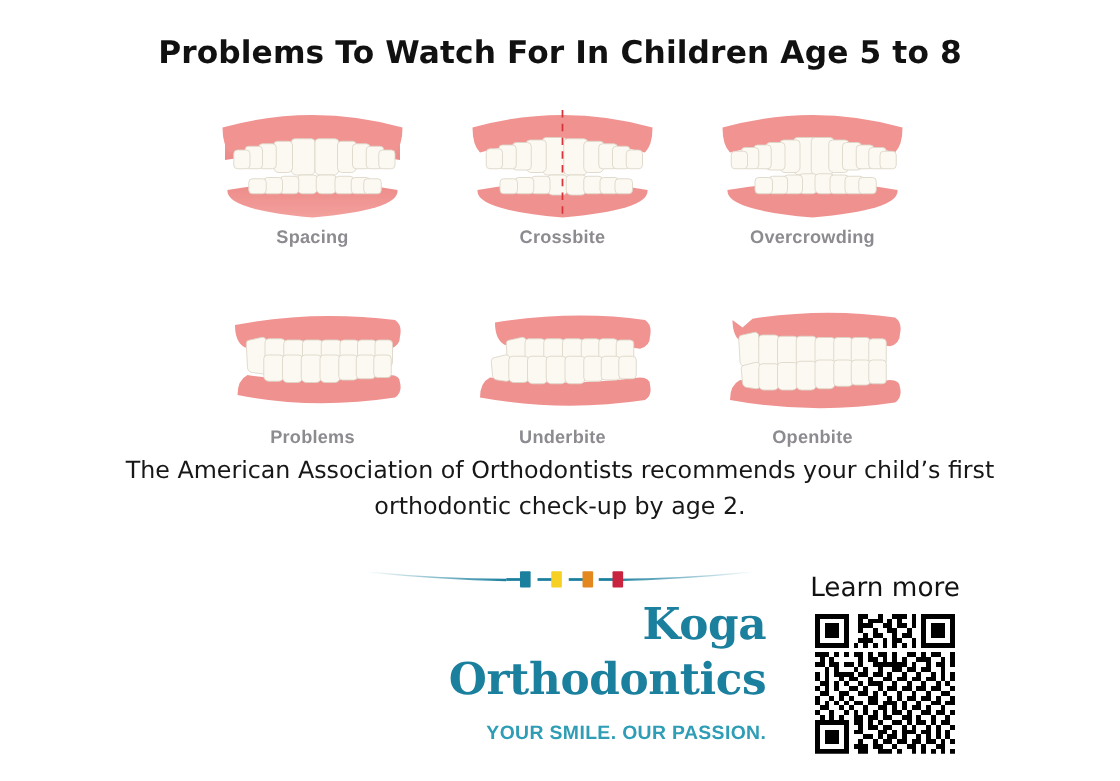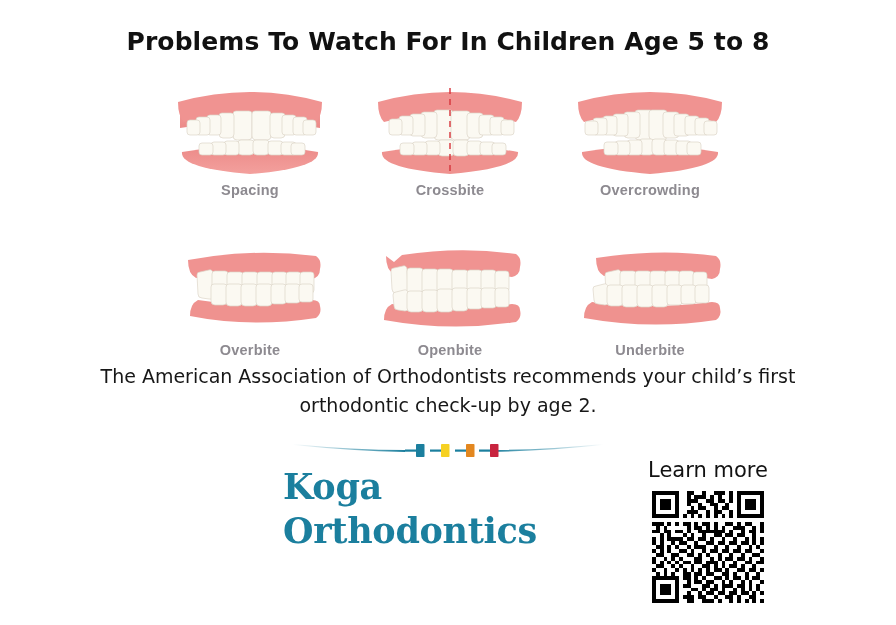--- a/index.html
+++ b/index.html
@@ -28,21 +28,21 @@
   }
 
   
   .para{
     position:absolute;left:98px;top:362px;width:700px;text-align:center;
     font-size:19px;line-height:29px;color:#171717;
     font-family:"DejaVu Sans", sans-serif;
   }
 
   
-  .logo{position:absolute;left:283px;top:437px;width:330px;text-align:left;}
+  .logo{position:absolute;left:283px;top:450px;width:330px;text-align:right;}
   .logo-mark{width:330px;height:26px;display:block;}
   .logo-name{
     font-family:"DejaVu Serif", serif;font-weight:bold;
     font-size:35px;color:#1b7f9e;letter-spacing:-.3px;line-height:44px;
     margin-top:2px;
   }
   .logo-tag{
     font-size:15.5px;font-weight:bold;color:#2e9db5;letter-spacing:.3px;
     margin-top:12px;
   }
@@ -198,21 +198,50 @@
               <path d="M44 42 h10 a3 3 0 0 1 3 3 v14 a4 4 0 0 1 -4 4 h-8 a4 4 0 0 1 -4 -4 v-14 a3 3 0 0 1 3 -3 z"></path>
               <path d="M59 42 h10 a3 3 0 0 1 3 3 v15 a4 4 0 0 1 -4 4 h-8 a4 4 0 0 1 -4 -4 v-15 a3 3 0 0 1 3 -3 z"></path>
               <path d="M74 42 h10 a3 3 0 0 1 3 3 v15 a4 4 0 0 1 -4 4 h-8 a4 4 0 0 1 -4 -4 v-15 a3 3 0 0 1 3 -3 z"></path>
               <path d="M89 42 h10 a3 3 0 0 1 3 3 v15 a4 4 0 0 1 -4 4 h-8 a4 4 0 0 1 -4 -4 v-15 a3 3 0 0 1 3 -3 z"></path>
               <path d="M104 42 h9 a3 3 0 0 1 3 3 v14 a3 3 0 0 1 -3 3 h-9 a3 3 0 0 1 -3 -3 v-14 a3 3 0 0 1 3 -3 z"></path>
               <path d="M118 42 h9 a3 3 0 0 1 3 3 v13 a3 3 0 0 1 -3 3 h-9 a3 3 0 0 1 -3 -3 v-13 a3 3 0 0 1 3 -3 z"></path>
               <path d="M132 42 h8 a3 3 0 0 1 3 3 v12 a3 3 0 0 1 -3 3 h-8 a3 3 0 0 1 -3 -3 v-12 a3 3 0 0 1 3 -3 z"></path>
             </g>
           </svg>
         </div>
-        <div class="cell-label">Overbite</div>
+        <div class="cell-label">Problems</div>
+      </div>
+
+      <div class="cell">
+        <div class="art">
+          <svg viewBox="0 0 160 98" width="160" height="98">
+            <path d="M26 16 Q90 6 146 14 Q152 18 150 27 Q150 35 142 37 Q88 28 34 34 Q26 30 26 16 Z" fill="#f09391"></path>
+            <path d="M14 76 Q80 88 146 78 Q152 74 150 66 Q150 60 142 60 Q78 68 22 60 Q14 64 14 76 Z" fill="#ef928f"></path>
+            <g fill="#fbf9f2" stroke="#ddd6c8" stroke-width="0.7">
+              <path d="M38 30 l9 -2 a3 3 0 0 1 4 3 l1 20 a4 4 0 0 1 -5 4 l-7 -1 a4 4 0 0 1 -4 -4 l-1 -17 a3 3 0 0 1 3 -3 z"></path>
+              <path d="M53 29 h10 a3 3 0 0 1 3 3 v21 a4 4 0 0 1 -4 4 h-8 a4 4 0 0 1 -4 -4 v-21 a3 3 0 0 1 3 -3 z"></path>
+              <path d="M68 29 h10 a3 3 0 0 1 3 3 v20 a4 4 0 0 1 -4 4 h-8 a4 4 0 0 1 -4 -4 v-20 a3 3 0 0 1 3 -3 z"></path>
+              <path d="M83 29 h10 a3 3 0 0 1 3 3 v19 a4 4 0 0 1 -4 4 h-8 a4 4 0 0 1 -4 -4 v-19 a3 3 0 0 1 3 -3 z"></path>
+              <path d="M98 29 h9 a3 3 0 0 1 3 3 v18 a3 3 0 0 1 -3 3 h-9 a3 3 0 0 1 -3 -3 v-18 a3 3 0 0 1 3 -3 z"></path>
+              <path d="M112 29 h9 a3 3 0 0 1 3 3 v17 a3 3 0 0 1 -3 3 h-9 a3 3 0 0 1 -3 -3 v-17 a3 3 0 0 1 3 -3 z"></path>
+              <path d="M126 30 h8 a3 3 0 0 1 3 3 v15 a3 3 0 0 1 -3 3 h-8 a3 3 0 0 1 -3 -3 v-15 a3 3 0 0 1 3 -3 z"></path>
+            </g>
+            <g fill="#fbf9f2" stroke="#ddd6c8" stroke-width="0.7">
+              <path d="M26 44 l8 -2 a3 3 0 0 1 4 3 l1 14 a4 4 0 0 1 -4 4 l-7 -1 a4 4 0 0 1 -4 -4 l-1 -11 a3 3 0 0 1 3 -3 z"></path>
+              <path d="M40 43 h10 a3 3 0 0 1 3 3 v14 a4 4 0 0 1 -4 4 h-8 a4 4 0 0 1 -4 -4 v-14 a3 3 0 0 1 3 -3 z"></path>
+              <path d="M55 43 h10 a3 3 0 0 1 3 3 v15 a4 4 0 0 1 -4 4 h-8 a4 4 0 0 1 -4 -4 v-15 a3 3 0 0 1 3 -3 z"></path>
+              <path d="M70 43 h10 a3 3 0 0 1 3 3 v15 a4 4 0 0 1 -4 4 h-8 a4 4 0 0 1 -4 -4 v-15 a3 3 0 0 1 3 -3 z"></path>
+              <path d="M85 43 h10 a3 3 0 0 1 3 3 v15 a4 4 0 0 1 -4 4 h-8 a4 4 0 0 1 -4 -4 v-15 a3 3 0 0 1 3 -3 z"></path>
+              <path d="M100 43 h9 a3 3 0 0 1 3 3 v14 a3 3 0 0 1 -3 3 h-9 a3 3 0 0 1 -3 -3 v-14 a3 3 0 0 1 3 -3 z"></path>
+              <path d="M114 43 h9 a3 3 0 0 1 3 3 v13 a3 3 0 0 1 -3 3 h-9 a3 3 0 0 1 -3 -3 v-13 a3 3 0 0 1 3 -3 z"></path>
+              <path d="M128 43 h8 a3 3 0 0 1 3 3 v12 a3 3 0 0 1 -3 3 h-8 a3 3 0 0 1 -3 -3 v-12 a3 3 0 0 1 3 -3 z"></path>
+            </g>
+          </svg>
+        </div>
+        <div class="cell-label">Underbite</div>
       </div>
 
       <div class="cell">
         <div class="art">
           <svg viewBox="0 0 160 98" width="160" height="98">
             <path d="M16 14 l8 6 l8 -7 Q90 4 146 12 Q152 16 150 25 Q150 33 142 35 Q86 26 24 32 Q16 28 16 14 Z" fill="#f09391"></path>
             <path d="M14 78 Q80 90 146 80 Q152 76 150 68 Q150 62 142 62 Q78 70 22 62 Q14 66 14 78 Z" fill="#ef928f"></path>
             <g fill="#fbf9f2" stroke="#ddd6c8" stroke-width="0.7">
               <path d="M24 26 l9 -2 a3 3 0 0 1 4 3 l1 21 a4 4 0 0 1 -5 4 l-7 -1 a4 4 0 0 1 -4 -4 l-1 -18 a3 3 0 0 1 3 -3 z"></path>
               <path d="M40 26 h10 a3 3 0 0 1 3 3 v22 a4 4 0 0 1 -4 4 h-8 a4 4 0 0 1 -4 -4 v-22 a3 3 0 0 1 3 -3 z"></path>
@@ -229,49 +258,20 @@
               <path d="M55 48 h10 a3 3 0 0 1 3 3 v15 a4 4 0 0 1 -4 4 h-8 a4 4 0 0 1 -4 -4 v-15 a3 3 0 0 1 3 -3 z"></path>
               <path d="M70 47 h10 a3 3 0 0 1 3 3 v16 a4 4 0 0 1 -4 4 h-8 a4 4 0 0 1 -4 -4 v-16 a3 3 0 0 1 3 -3 z"></path>
               <path d="M85 46 h10 a3 3 0 0 1 3 3 v16 a4 4 0 0 1 -4 4 h-8 a4 4 0 0 1 -4 -4 v-16 a3 3 0 0 1 3 -3 z"></path>
               <path d="M100 46 h9 a3 3 0 0 1 3 3 v15 a3 3 0 0 1 -3 3 h-9 a3 3 0 0 1 -3 -3 v-15 a3 3 0 0 1 3 -3 z"></path>
               <path d="M114 46 h9 a3 3 0 0 1 3 3 v14 a3 3 0 0 1 -3 3 h-9 a3 3 0 0 1 -3 -3 v-14 a3 3 0 0 1 3 -3 z"></path>
               <path d="M128 46 h8 a3 3 0 0 1 3 3 v13 a3 3 0 0 1 -3 3 h-8 a3 3 0 0 1 -3 -3 v-13 a3 3 0 0 1 3 -3 z"></path>
             </g>
           </svg>
         </div>
         <div class="cell-label">Openbite</div>
-      </div>
-
-      <div class="cell">
-        <div class="art">
-          <svg viewBox="0 0 160 98" width="160" height="98">
-            <path d="M26 16 Q90 6 146 14 Q152 18 150 27 Q150 35 142 37 Q88 28 34 34 Q26 30 26 16 Z" fill="#f09391"></path>
-            <path d="M14 76 Q80 88 146 78 Q152 74 150 66 Q150 60 142 60 Q78 68 22 60 Q14 64 14 76 Z" fill="#ef928f"></path>
-            <g fill="#fbf9f2" stroke="#ddd6c8" stroke-width="0.7">
-              <path d="M38 30 l9 -2 a3 3 0 0 1 4 3 l1 20 a4 4 0 0 1 -5 4 l-7 -1 a4 4 0 0 1 -4 -4 l-1 -17 a3 3 0 0 1 3 -3 z"></path>
-              <path d="M53 29 h10 a3 3 0 0 1 3 3 v21 a4 4 0 0 1 -4 4 h-8 a4 4 0 0 1 -4 -4 v-21 a3 3 0 0 1 3 -3 z"></path>
-              <path d="M68 29 h10 a3 3 0 0 1 3 3 v20 a4 4 0 0 1 -4 4 h-8 a4 4 0 0 1 -4 -4 v-20 a3 3 0 0 1 3 -3 z"></path>
-              <path d="M83 29 h10 a3 3 0 0 1 3 3 v19 a4 4 0 0 1 -4 4 h-8 a4 4 0 0 1 -4 -4 v-19 a3 3 0 0 1 3 -3 z"></path>
-              <path d="M98 29 h9 a3 3 0 0 1 3 3 v18 a3 3 0 0 1 -3 3 h-9 a3 3 0 0 1 -3 -3 v-18 a3 3 0 0 1 3 -3 z"></path>
-              <path d="M112 29 h9 a3 3 0 0 1 3 3 v17 a3 3 0 0 1 -3 3 h-9 a3 3 0 0 1 -3 -3 v-17 a3 3 0 0 1 3 -3 z"></path>
-              <path d="M126 30 h8 a3 3 0 0 1 3 3 v15 a3 3 0 0 1 -3 3 h-8 a3 3 0 0 1 -3 -3 v-15 a3 3 0 0 1 3 -3 z"></path>
-            </g>
-            <g fill="#fbf9f2" stroke="#ddd6c8" stroke-width="0.7">
-              <path d="M26 44 l8 -2 a3 3 0 0 1 4 3 l1 14 a4 4 0 0 1 -4 4 l-7 -1 a4 4 0 0 1 -4 -4 l-1 -11 a3 3 0 0 1 3 -3 z"></path>
-              <path d="M40 43 h10 a3 3 0 0 1 3 3 v14 a4 4 0 0 1 -4 4 h-8 a4 4 0 0 1 -4 -4 v-14 a3 3 0 0 1 3 -3 z"></path>
-              <path d="M55 43 h10 a3 3 0 0 1 3 3 v15 a4 4 0 0 1 -4 4 h-8 a4 4 0 0 1 -4 -4 v-15 a3 3 0 0 1 3 -3 z"></path>
-              <path d="M70 43 h10 a3 3 0 0 1 3 3 v15 a4 4 0 0 1 -4 4 h-8 a4 4 0 0 1 -4 -4 v-15 a3 3 0 0 1 3 -3 z"></path>
-              <path d="M85 43 h10 a3 3 0 0 1 3 3 v15 a4 4 0 0 1 -4 4 h-8 a4 4 0 0 1 -4 -4 v-15 a3 3 0 0 1 3 -3 z"></path>
-              <path d="M100 43 h9 a3 3 0 0 1 3 3 v14 a3 3 0 0 1 -3 3 h-9 a3 3 0 0 1 -3 -3 v-14 a3 3 0 0 1 3 -3 z"></path>
-              <path d="M114 43 h9 a3 3 0 0 1 3 3 v13 a3 3 0 0 1 -3 3 h-9 a3 3 0 0 1 -3 -3 v-13 a3 3 0 0 1 3 -3 z"></path>
-              <path d="M128 43 h8 a3 3 0 0 1 3 3 v12 a3 3 0 0 1 -3 3 h-8 a3 3 0 0 1 -3 -3 v-12 a3 3 0 0 1 3 -3 z"></path>
-            </g>
-          </svg>
-        </div>
-        <div class="cell-label">Underbite</div>
       </div>
     </div>
   </div>
 
   <div class="para">The American Association of Orthodontists recommends your child’s first orthodontic check-up by age 2.</div>
 
   <div class="logo">
     <svg class="logo-mark" viewBox="0 0 330 26">
       <defs>
         <linearGradient id="wireL" x1="0" y1="0" x2="1" y2="0">
@@ -288,20 +288,21 @@
       <rect x="122" y="12.5" width="12" height="2.2" fill="#1b7f9e"></rect>
       <rect x="147" y="12.5" width="12" height="2.2" fill="#1b7f9e"></rect>
       <rect x="172" y="12.5" width="12" height="2.2" fill="#1b7f9e"></rect>
       <rect x="196" y="12.5" width="12" height="2.2" fill="#1b7f9e"></rect>
       <rect x="133" y="7" width="8.5" height="13" rx="0.8" fill="#1b7f9e"></rect>
       <rect x="158" y="7" width="8.5" height="13" rx="0.8" fill="#f6d123"></rect>
       <rect x="183" y="7" width="8.5" height="13" rx="0.8" fill="#e3871f"></rect>
       <rect x="207" y="7" width="8.5" height="13" rx="0.8" fill="#c8243f"></rect>
     </svg>
     <div class="logo-name">Koga Orthodontics</div>
+    <div class="logo-tag">YOUR SMILE. OUR PASSION.</div>
   </div>
 
   <div class="qr-block">
     <div class="qr-caption">Learn more</div>
     <svg class="qr-img" width="112" height="112" viewBox="0 0 29 29" shape-rendering="crispEdges">
       <rect width="29" height="29" fill="#ffffff"></rect>
       <g fill="#000000">
 
         <path d="M0 0h7v7h-7z"></path>
           <path d="M1 1h5v5h-5z" fill="#fff"></path>

